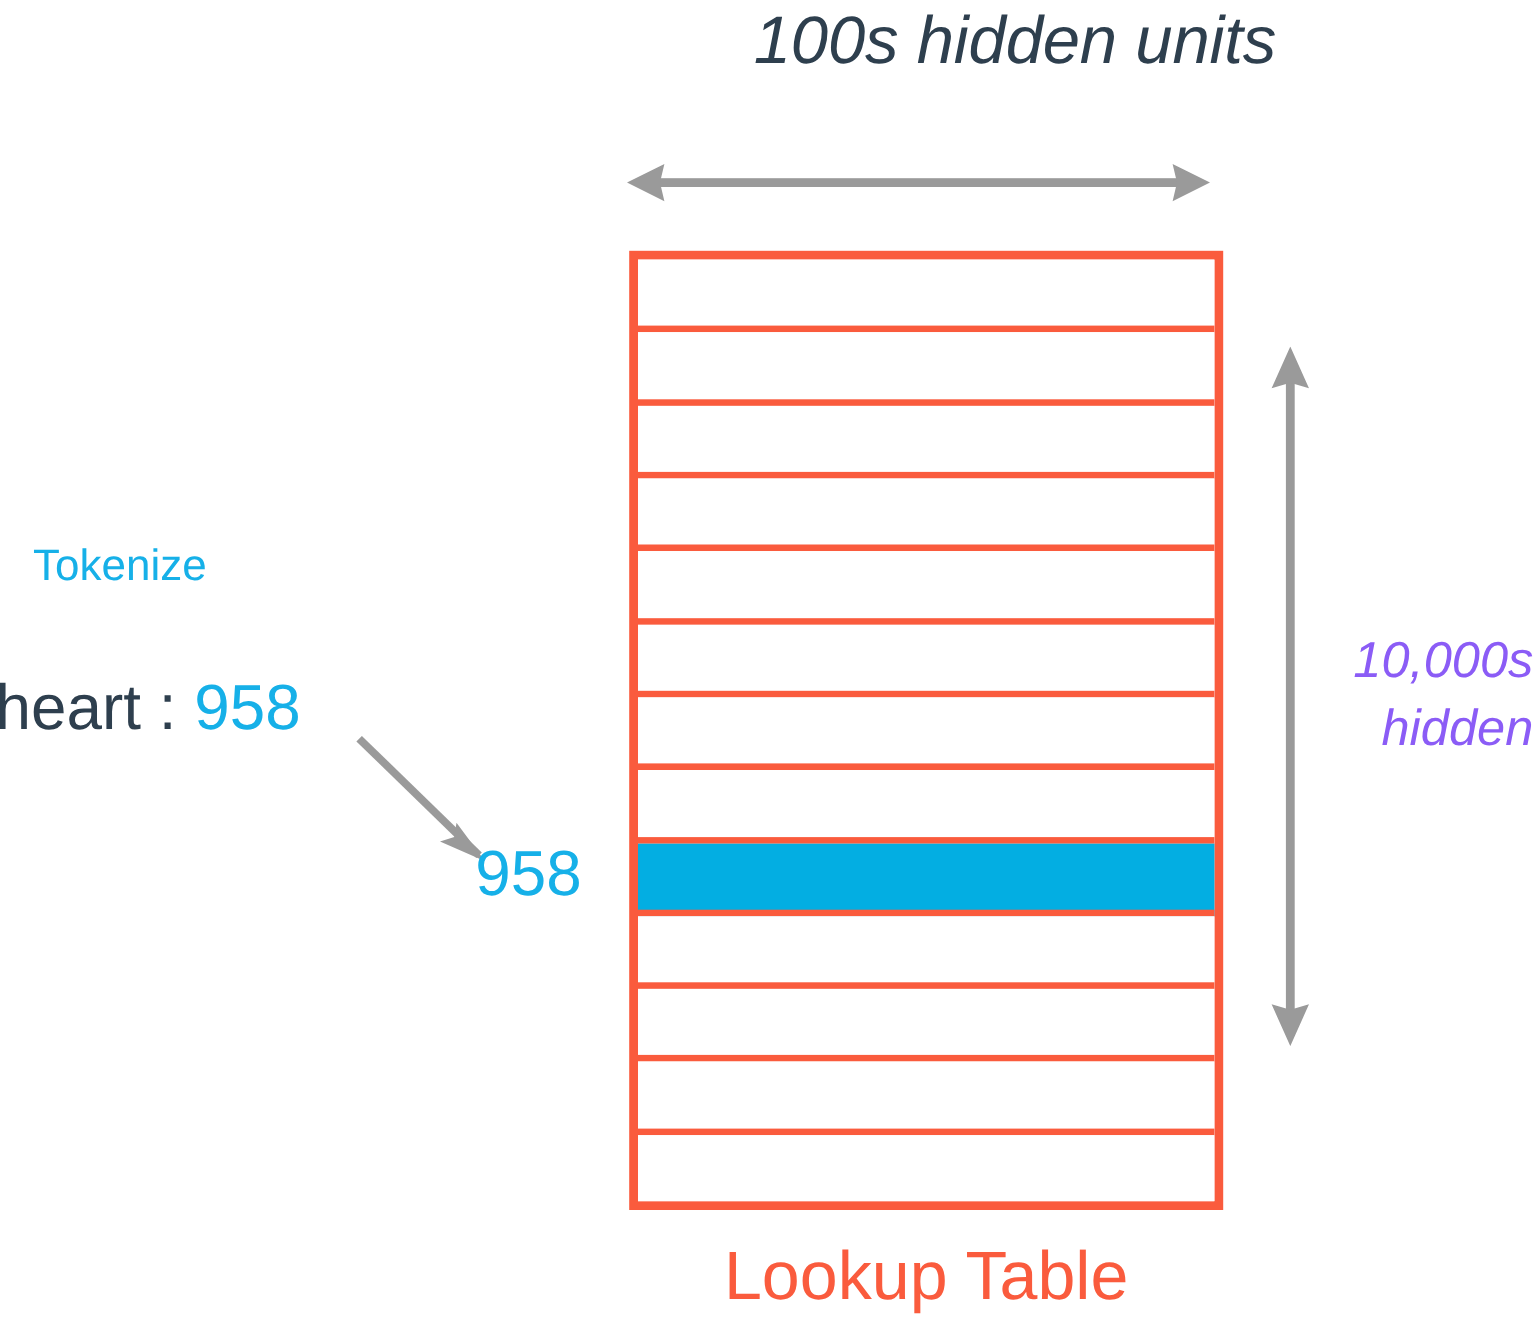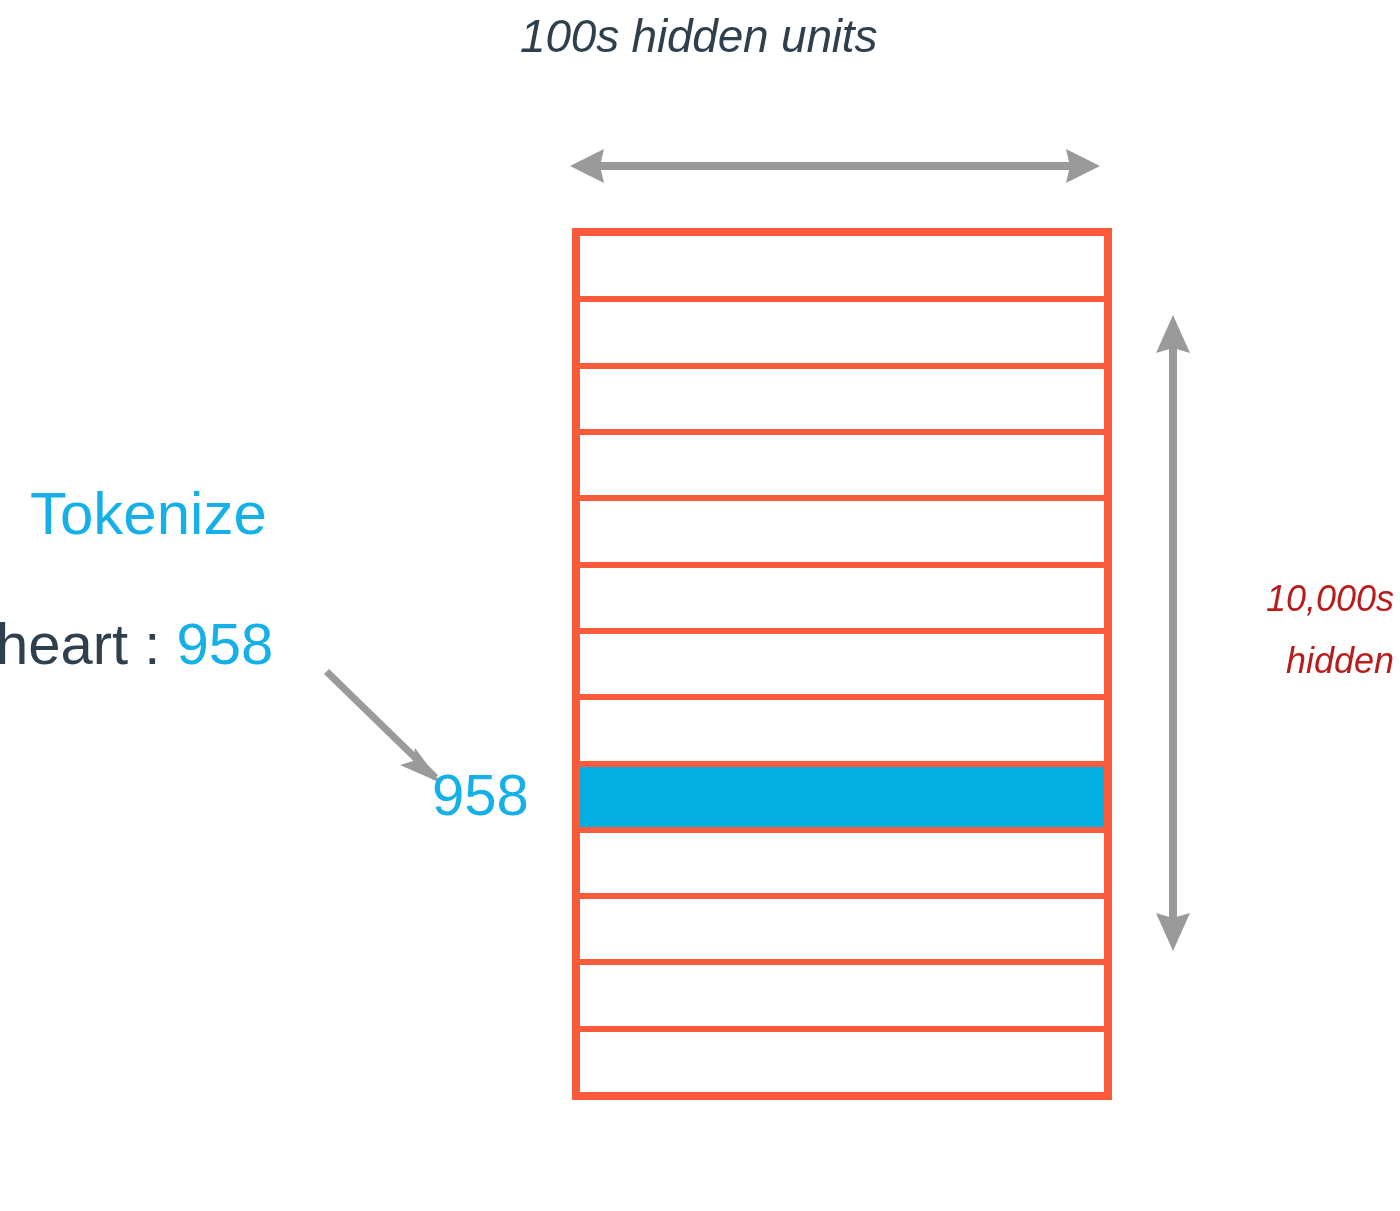--- a/index.html
+++ b/index.html
@@ -15,23 +15,23 @@
     overflow: hidden;
     font-family: "Liberation Sans", sans-serif;
   }
 
   
   .top-caption {
     position: absolute;
     left: 520px;
     top: 6px;
     width: 640px;
-    text-align: left;
+    text-align: right;
     font-style: italic;
-    font-size: 46px;
+    font-size: 61px;
     line-height: 60px;
     color: #2E3F4E;
     letter-spacing: -0.2px;
     white-space: nowrap;
   }
   .top-caption .line { display: block; }
 
   
   .h-arrow {
     position: absolute;
@@ -51,23 +51,23 @@
   }
 
   
   .right-caption {
     position: absolute;
     left: 1196px;
     top: 568px;
     width: 198px;
     text-align: right;
     font-style: italic;
-    font-size: 36px;
+    font-size: 46px;
     line-height: 62px;
-    color: #b91c1c;
+    color: #8b5cf6;
     white-space: nowrap;
   }
   .right-caption .line { display: block; }
 
   
   .lookup-table {
     position: absolute;
     left: 572px;
     top: 228px;
     width: 540px;
@@ -89,21 +89,21 @@
   }
   .lookup-row.highlight {
     background: #03AEE2;
   }
 
   
   .tokenize-label {
     position: absolute;
     left: 30px;
     top: 482px;
-    font-size: 60px;
+    font-size: 40px;
     line-height: 64px;
     color: #16B0E8;
     white-space: nowrap;
   }
   .token-pair {
     position: absolute;
     left: -4px;
     top: 612px;
     font-size: 58px;
     line-height: 64px;
@@ -205,14 +205,15 @@
     <svg width="150" height="130" viewBox="0 0 150 130" xmlns="http://www.w3.org/2000/svg">
       <g fill="#9A9A9A">
         <polygon points="14,14 19,9 128,115 123,120"></polygon>
         <polygon points="131,123 90,105 103,101 105,88"></polygon>
       </g>
     </svg>
   </div>
 
   <div class="row-index-label">958</div>
 
+  <div class="bottom-caption">Lookup Table</div>
 
 </div>
 
 </body></html>

